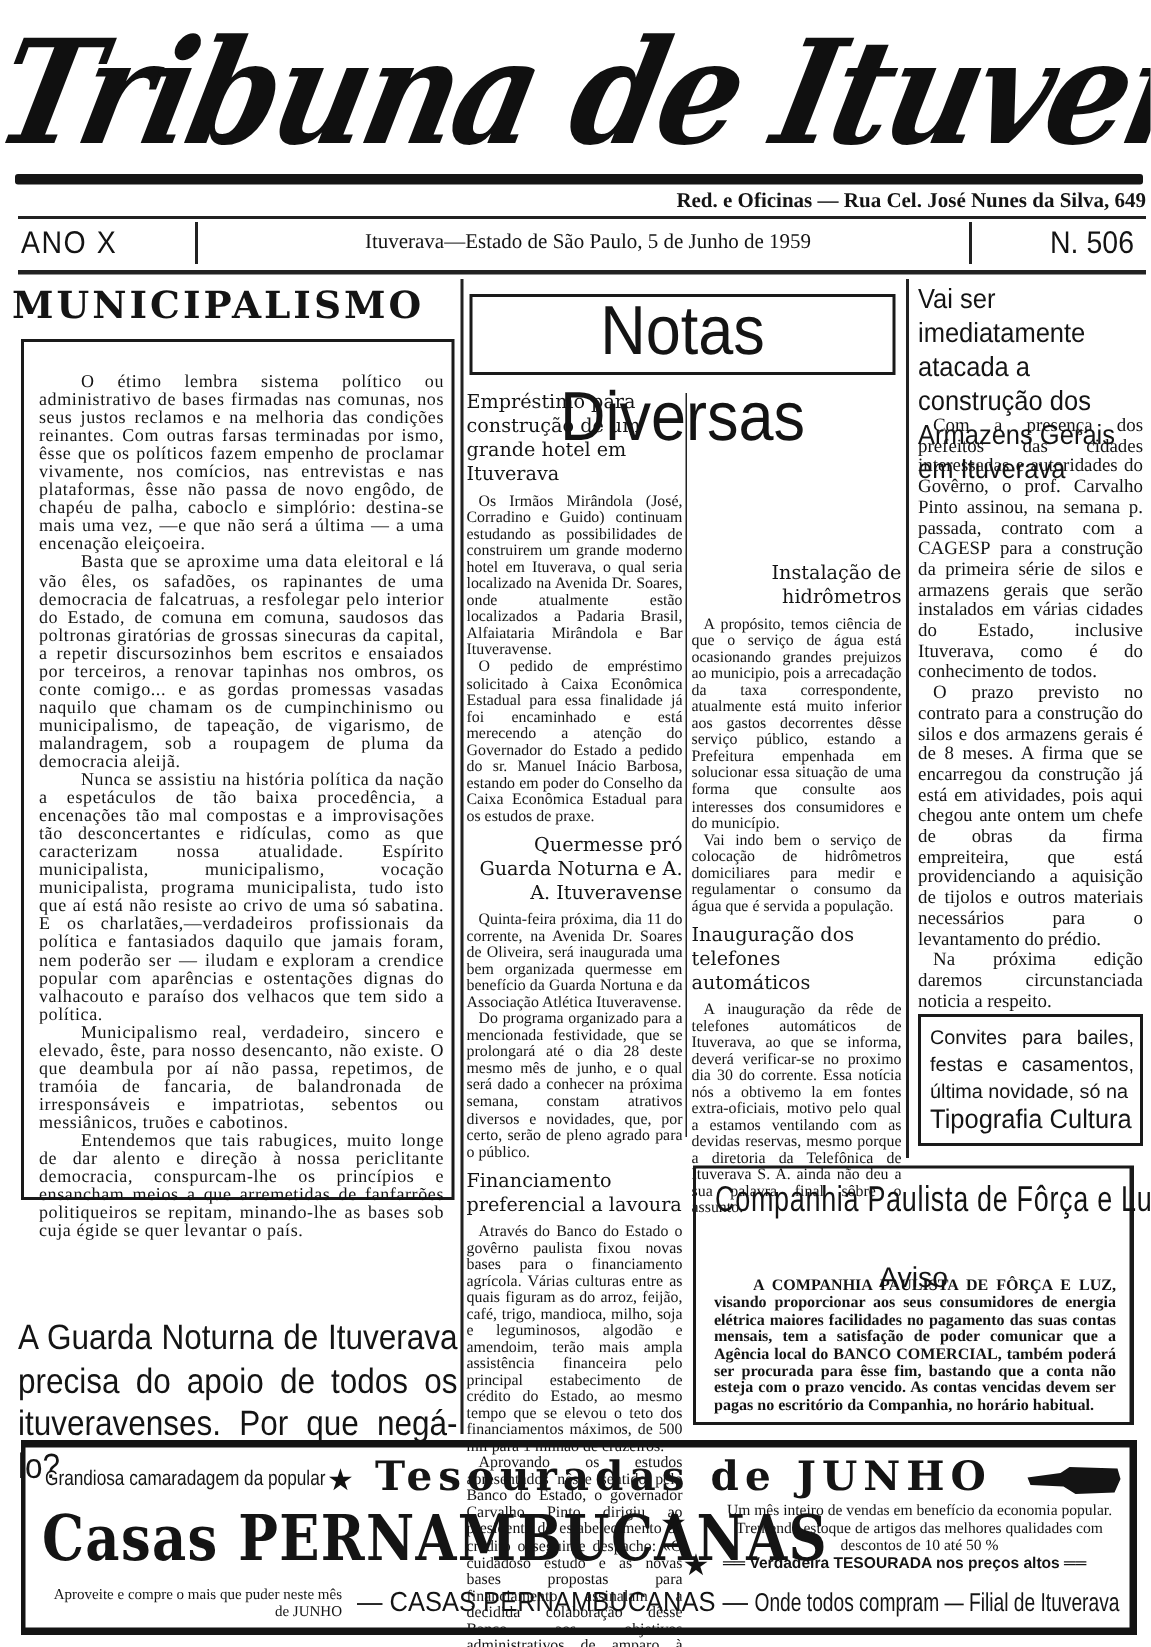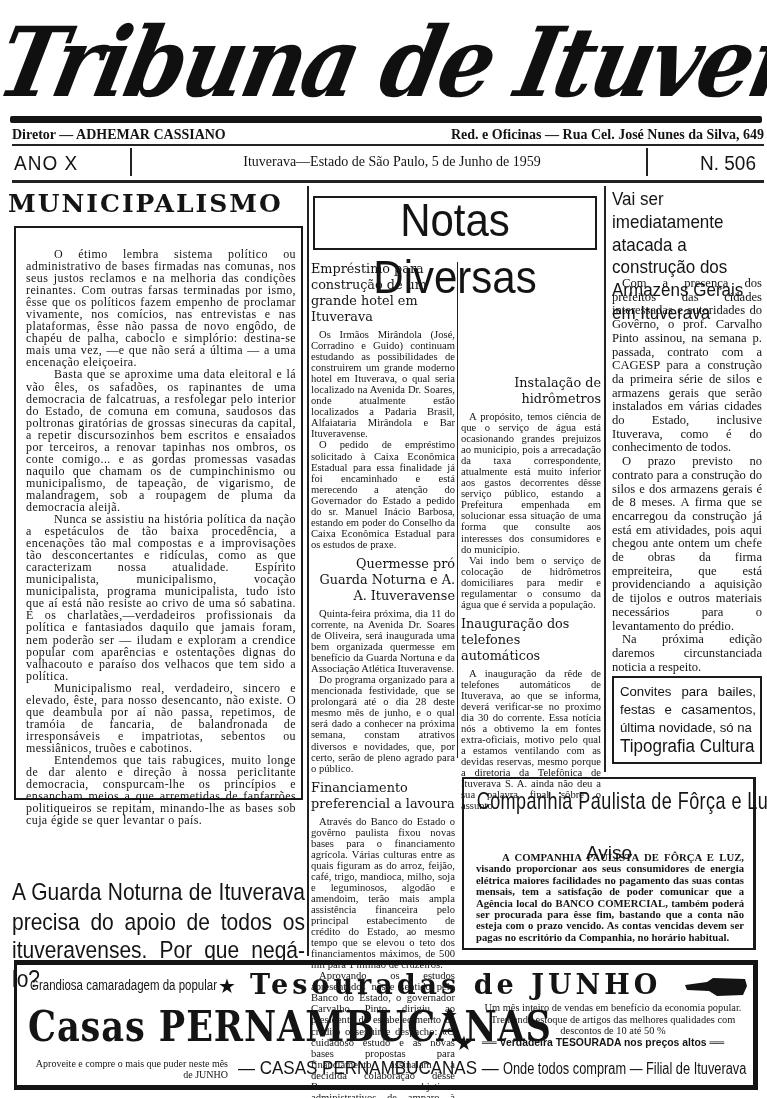--- a/index.html
+++ b/index.html
@@ -65,21 +65,20 @@
   .ad-bottom .sm { font-size: 16px; display: inline-block; transform: scaleX(0.8); transform-origin: left center; }
 </style>
 </head>
 <body>
 
 <div class="abs masthead">
   <div class="mast-title">Tribuna de Ituverava</div>
 </div>
 <div class="abs mast-rule"></div>
 <div class="abs info-row">
-  <span class="info-left">Diretor — ADHEMAR CASSIANO</span>
   <span class="info-right">Red. e Oficinas — Rua Cel. José Nunes da Silva, 649</span>
 </div>
 <div class="abs rule-thin" style="left:12px;top:144px;width:752px;"></div>
 <div class="abs date-row">
   <span class="ano">ANO X</span>
   <div class="vsep" style="left:118px;top:2px;height:28px;"></div>
   <span class="date">Ituverava—Estado de São Paulo, 5 de Junho de 1959</span>
   <div class="vsep" style="left:634px;top:2px;height:28px;"></div>
   <span class="num">N. 506</span>
 </div>

